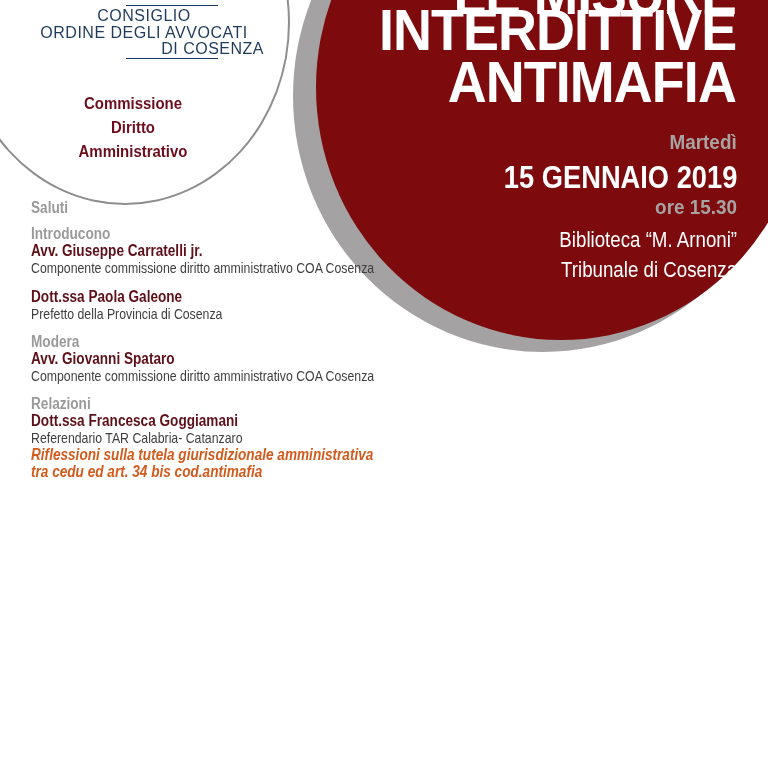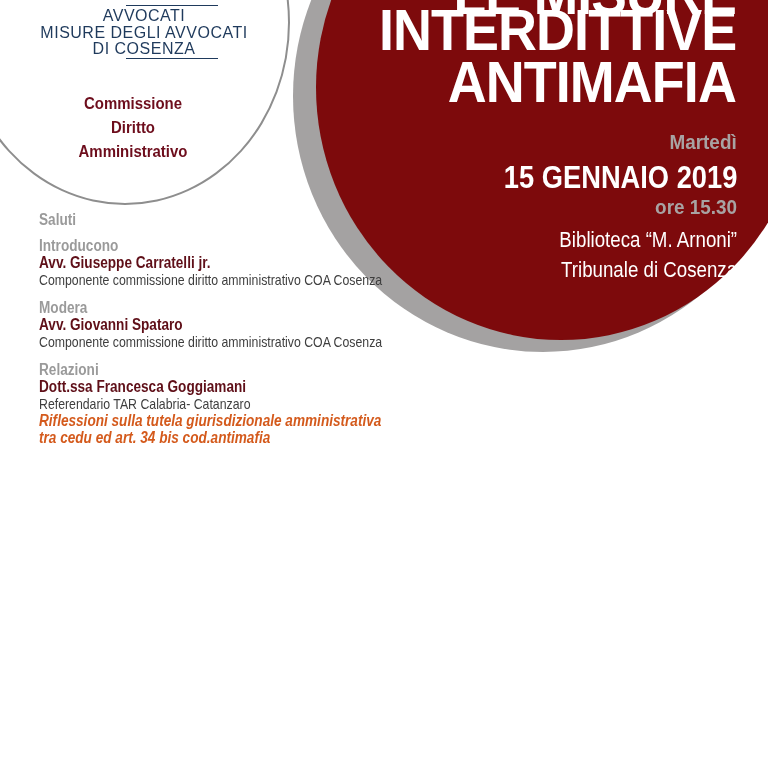--- a/index.html
+++ b/index.html
@@ -19,40 +19,40 @@
                 letter-spacing:-1px; transform-origin:right center; }
   .t0 { top:-40px; font-size:58px; transform:scaleX(0.92); }
   .t1 { top:0px; font-size:58px; transform:scaleX(0.93); line-height:60px; }
   .t2 { top:52px; font-size:58px; transform:scaleX(0.93); line-height:60px; }
   .weekday { position:absolute; right:31px; top:130px; color:#a8a3a3; font-weight:bold; font-size:21px; transform:scaleX(0.9); transform-origin:right center; }
   .date { position:absolute; right:31px; top:160px; color:#ffffff; font-weight:bold; font-size:31px; transform:scaleX(0.88); transform-origin:right center; }
   .time { position:absolute; right:31px; top:195px; color:#a8a3a3; font-weight:bold; font-size:21px; transform:scaleX(0.9); transform-origin:right center; }
   .venue { position:absolute; right:31px; color:#ffffff; font-size:22px; transform:scaleX(0.85); transform-origin:right center; white-space:nowrap; }
   .v1 { top:227px; } .v2 { top:257px; }
 
-  .program { position:absolute; left:31px; top:212px; width:720px;margin-left:8px; }
+  .program { position:absolute; left:31px; top:200px; width:720px; }
   .section { margin:0 0 10px 0; }
   .sec-label { color:#9a9a9a; font-weight:bold; font-size:16px; line-height:16px; transform:scaleX(0.85); transform-origin:left center; white-space:nowrap; }
   .speaker { margin-bottom:12px; }
   .spk-name { color:#5f0f18; font-weight:bold; font-size:16px; line-height:18px; transform:scaleX(0.85); transform-origin:left center; white-space:nowrap; }
   .spk-role { color:#3e3e3e; font-size:15px; line-height:16px; transform:scaleX(0.82); transform-origin:left center; white-space:nowrap; }
   .spk-topic { color:#d45a1c; font-weight:bold; font-style:italic; font-size:16px; line-height:17px; transform:scaleX(0.85); transform-origin:left center; white-space:nowrap; }
 </style>
 </head>
 <body>
 
 <div class="red-shadow"></div>
 <div class="red-circle"></div>
 <div class="left-circle"></div>
 
 <div style="position:absolute;left:38px;top:0;width:240px;height:62px;color:#1f3a5c;">
   <div class="logo-rule" style="top:5px;"></div>
-  <div class="logo-line" style="top:8px;left:-14px;">AVVOCATI</div>
-  <div class="logo-line" style="top:25px;left:-14px;">MISURE DEGLI AVVOCATI</div>
-  <div class="logo-line" style="top:41px;left:-14px;">DI COSENZA</div>
+  <div class="logo-line" style="top:8px;left:-14px;">CONSIGLIO</div>
+  <div class="logo-line" style="top:25px;left:-14px;">ORDINE DEGLI AVVOCATI</div>
+  <div class="logo-line" style="top:41px;left:-14px;text-align:right;">DI COSENZA</div>
   <div class="logo-rule" style="top:58px;"></div>
 </div>
 
 <div class="commissione">
   <div>Commissione</div>
   <div>Diritto</div>
   <div>Amministrativo</div>
 </div>
 
 <div class="title-line t0">LE MISURE</div>
@@ -70,20 +70,24 @@
   <div class="section">
     <div class="sec-label">Saluti</div>
   </div>
 
   <div class="section">
     <div class="sec-label">Introducono</div>
     <div class="speaker">
       <div class="spk-name">Avv. Giuseppe Carratelli jr.</div>
       <div class="spk-role">Componente commissione diritto amministrativo COA Cosenza</div>
     </div>
+    <div class="speaker">
+      <div class="spk-name">Dott.ssa Paola Galeone</div>
+      <div class="spk-role">Prefetto della Provincia di Cosenza</div>
+    </div>
   </div>
 
   <div class="section">
     <div class="sec-label">Modera</div>
     <div class="speaker">
       <div class="spk-name">Avv. Giovanni Spataro</div>
       <div class="spk-role">Componente commissione diritto amministrativo COA Cosenza</div>
     </div>
   </div>
 

